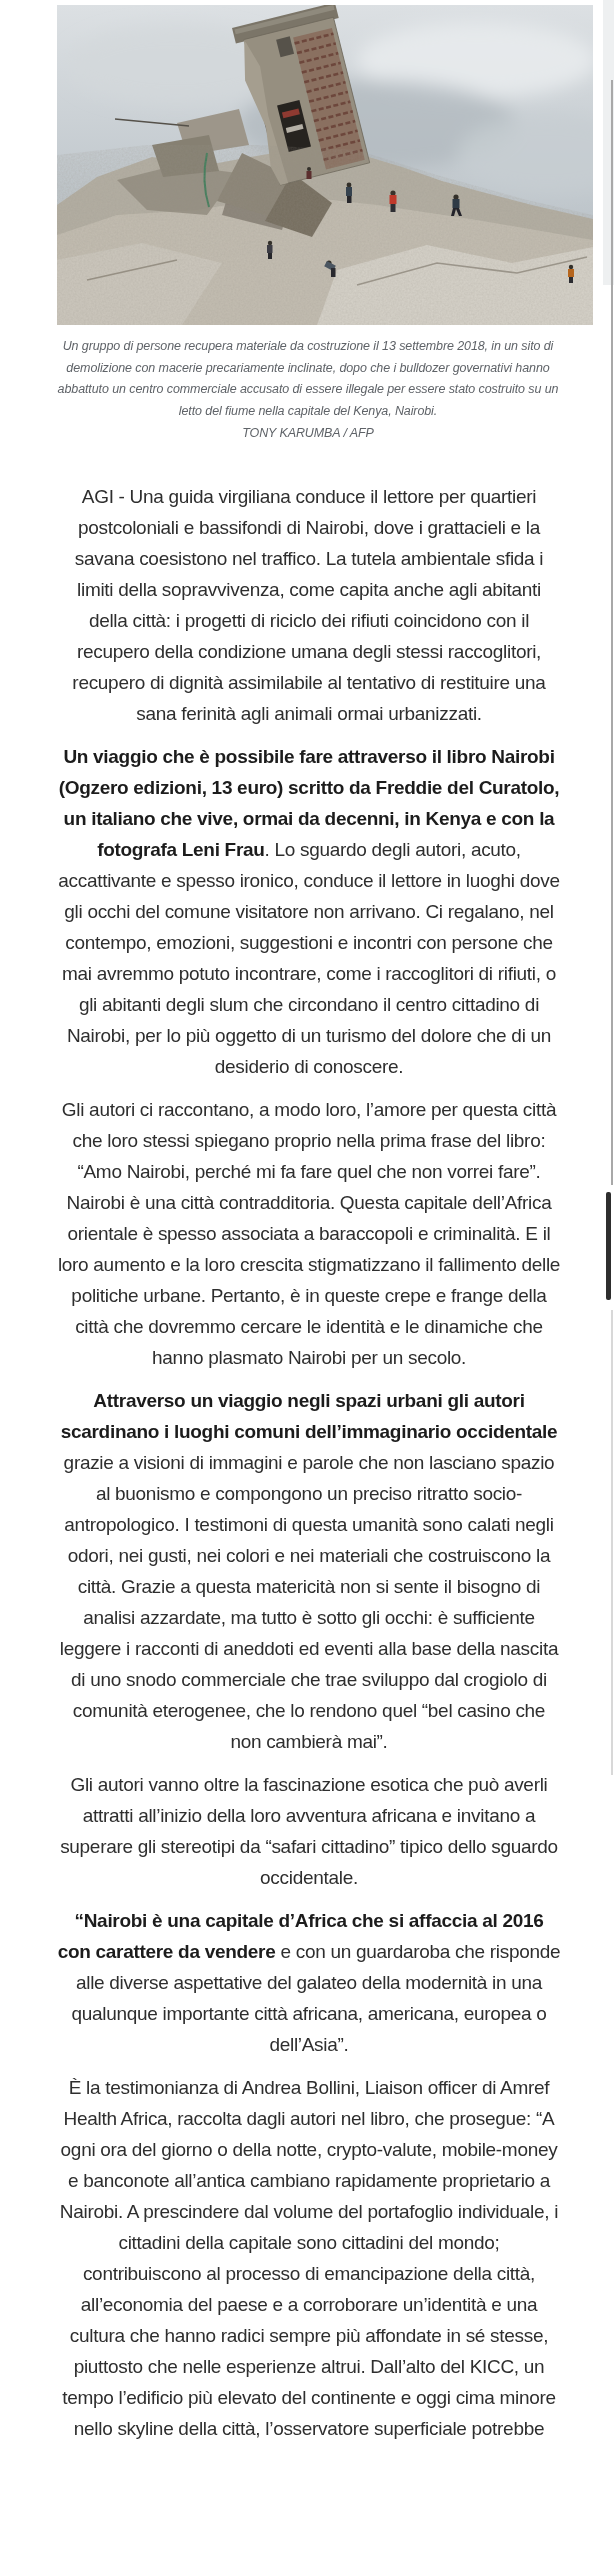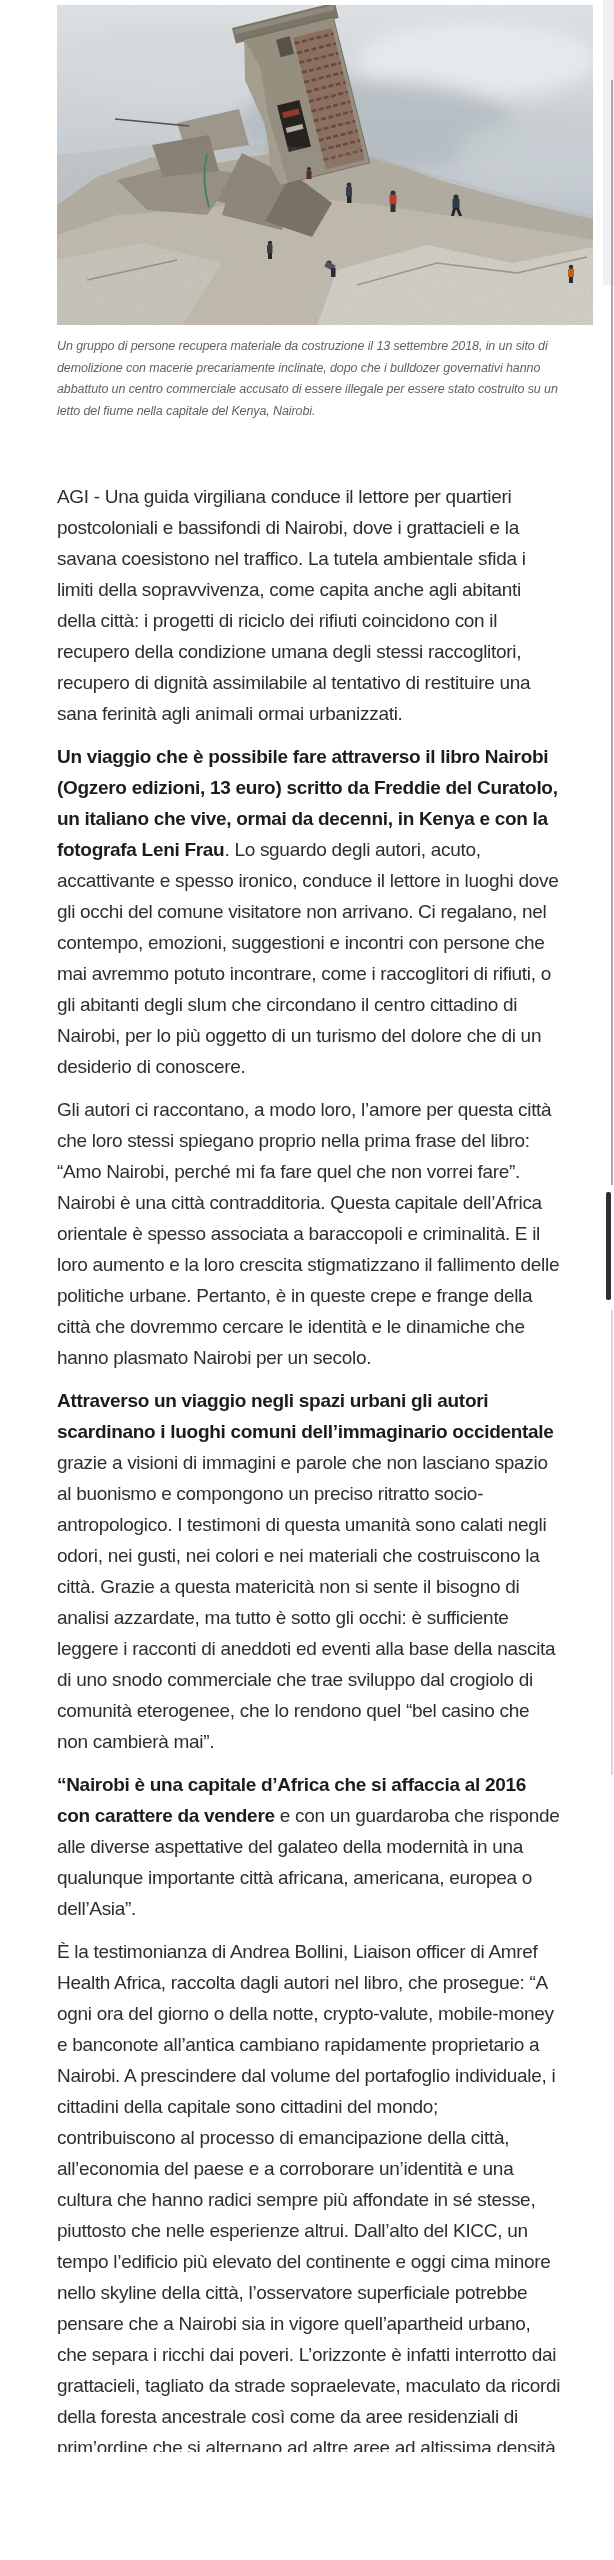--- a/index.html
+++ b/index.html
@@ -1,18 +1,19 @@
 <!DOCTYPE html>
 <html><head>
 <meta charset="utf-8">
 <style>
   html,body{margin:0;padding:0;background:#ffffff;}
   .page{
     position:relative;width:614px;height:2452px;overflow:hidden;background:#ffffff;
     font-family:"Liberation Sans","DejaVu Sans",sans-serif;
+    text-align:center;
   }
   .photo{
     position:absolute;left:57px;top:5px;width:536px;height:320px;overflow:hidden;background:#c3cad0;
   }
   .caption{
     position:absolute;left:57px;top:336px;width:502px;
     font-style:italic;font-size:12.5px;line-height:21.5px;letter-spacing:-0.1px;color:#5f6368;
   }
   .caption .credit{margin-top:1px;}
   .body{
@@ -132,27 +133,29 @@
 
         <circle cx="514" cy="262" r="2.2" fill="#33302a"></circle>
           <rect x="511" y="264" width="6" height="8" fill="#b5651d"></rect>
           <rect x="512" y="272" width="4" height="6" fill="#2b2b30"></rect>
       </g>
     </svg>
   </figure>
 
   <div class="caption">
     <div>Un gruppo di persone recupera materiale da costruzione il 13 settembre 2018, in un sito di demolizione con macerie precariamente inclinate, dopo che i bulldozer governativi hanno abbattuto un centro commerciale accusato di essere illegale per essere stato costruito su un letto del fiume nella capitale del Kenya, Nairobi.</div>
+    <div class="credit">TONY KARUMBA / AFP</div>
   </div>
 
   <div class="body">
       <p class="para"><span>AGI - Una guida virgiliana conduce il lettore per quartieri postcoloniali e bassifondi di Nairobi, dove i grattacieli e la savana coesistono nel traffico. La tutela ambientale sfida i limiti della sopravvivenza, come capita anche agli abitanti della città: i progetti di riciclo dei rifiuti coincidono con il recupero della condizione umana degli stessi raccoglitori, recupero di dignità assimilabile al tentativo di restituire una sana ferinità agli animali ormai urbanizzati.</span></p>
       <p class="para"><span class="b">Un viaggio che è possibile fare attraverso il libro Nairobi (Ogzero edizioni, 13 euro) scritto da Freddie del Curatolo, un italiano che vive, ormai da decenni, in Kenya e con la fotografa Leni Frau</span><span>. Lo sguardo degli autori, acuto, accattivante e spesso ironico, conduce il lettore in luoghi dove gli occhi del comune visitatore non arrivano. Ci regalano, nel contempo, emozioni, suggestioni e incontri con persone che mai avremmo potuto incontrare, come i raccoglitori di rifiuti, o gli abitanti degli slum che circondano il centro cittadino di Nairobi, per lo più oggetto di un turismo del dolore che di un desiderio di conoscere.</span></p>
       <p class="para"><span>Gli autori ci raccontano, a modo loro, l’amore per questa città che loro stessi spiegano proprio nella prima frase del libro: “Amo Nairobi, perché mi fa fare quel che non vorrei fare”. Nairobi è una città contradditoria. Questa capitale dell’Africa orientale è spesso associata a baraccopoli e criminalità. E il loro aumento e la loro crescita stigmatizzano il fallimento delle politiche urbane. Pertanto, è in queste crepe e frange della città che dovremmo cercare le identità e le dinamiche che hanno plasmato Nairobi per un secolo.</span></p>
       <p class="para"><span class="b">Attraverso un viaggio negli spazi urbani gli autori scardinano i luoghi comuni dell’immaginario occidentale</span><span> grazie a visioni di immagini e parole che non lasciano spazio al buonismo e compongono un preciso ritratto socio-antropologico. I testimoni di questa umanità sono calati negli odori, nei gusti, nei colori e nei materiali che costruiscono la città. Grazie a questa matericità non si sente il bisogno di analisi azzardate, ma tutto è sotto gli occhi: è sufficiente leggere i racconti di aneddoti ed eventi alla base della nascita di uno snodo commerciale che trae sviluppo dal crogiolo di comunità eterogenee, che lo rendono quel “bel casino che non cambierà mai”.</span></p>
+      <p class="para"><span>Gli autori vanno oltre la fascinazione esotica che può averli attratti all’inizio della loro avventura africana e invitano a superare gli stereotipi da “safari cittadino” tipico dello sguardo occidentale.</span></p>
       <p class="para"><span class="b">“Nairobi è una capitale d’Africa che si affaccia al 2016 con carattere da vendere</span><span> e con un guardaroba che risponde alle diverse aspettative del galateo della modernità in una qualunque importante città africana, americana, europea o dell’Asia”.</span></p>
       <p class="para"><span>È la testimonianza di Andrea Bollini, Liaison officer di Amref Health Africa, raccolta dagli autori nel libro, che prosegue: “A ogni ora del giorno o della notte, crypto-valute, mobile-money e banconote all’antica cambiano rapidamente proprietario a Nairobi. A prescindere dal volume del portafoglio individuale, i cittadini della capitale sono cittadini del mondo; contribuiscono al processo di emancipazione della città, all’economia del paese e a corroborare un’identità e una cultura che hanno radici sempre più affondate in sé stesse, piuttosto che nelle esperienze altrui. Dall’alto del KICC, un tempo l’edificio più elevato del continente e oggi cima minore nello skyline della città, l’osservatore superficiale potrebbe pensare che a Nairobi sia in vigore quell’apartheid urbano, che separa i ricchi dai poveri. L’orizzonte è infatti interrotto dai grattacieli, tagliato da strade sopraelevate, maculato da ricordi della foresta ancestrale così come da aree residenziali di prim’ordine che si alternano ad altre aree ad altissima densità di popolazione, altrove dette slum. A uno sguardo più attento, queste aree iper-popolate sfuggono alle semplificazioni dello sguardo e custodiscono invece vicende umane e sociali complesse, figlie di un terreno fertile capace di dare frutti. Atrio delle migrazioni interne dai villaggi verso la capitale e viceversa, gli slum ospitano i funzionari dell’economia informale, pilastro sottostimato nelle vicende economiche del paese”.</span></p>
     </div>
 
   <div class="edge-strip"></div>
   <div class="track-top"></div>
   <div class="track-bottom"></div>
   <div class="thumb"></div>
 
 </div>

